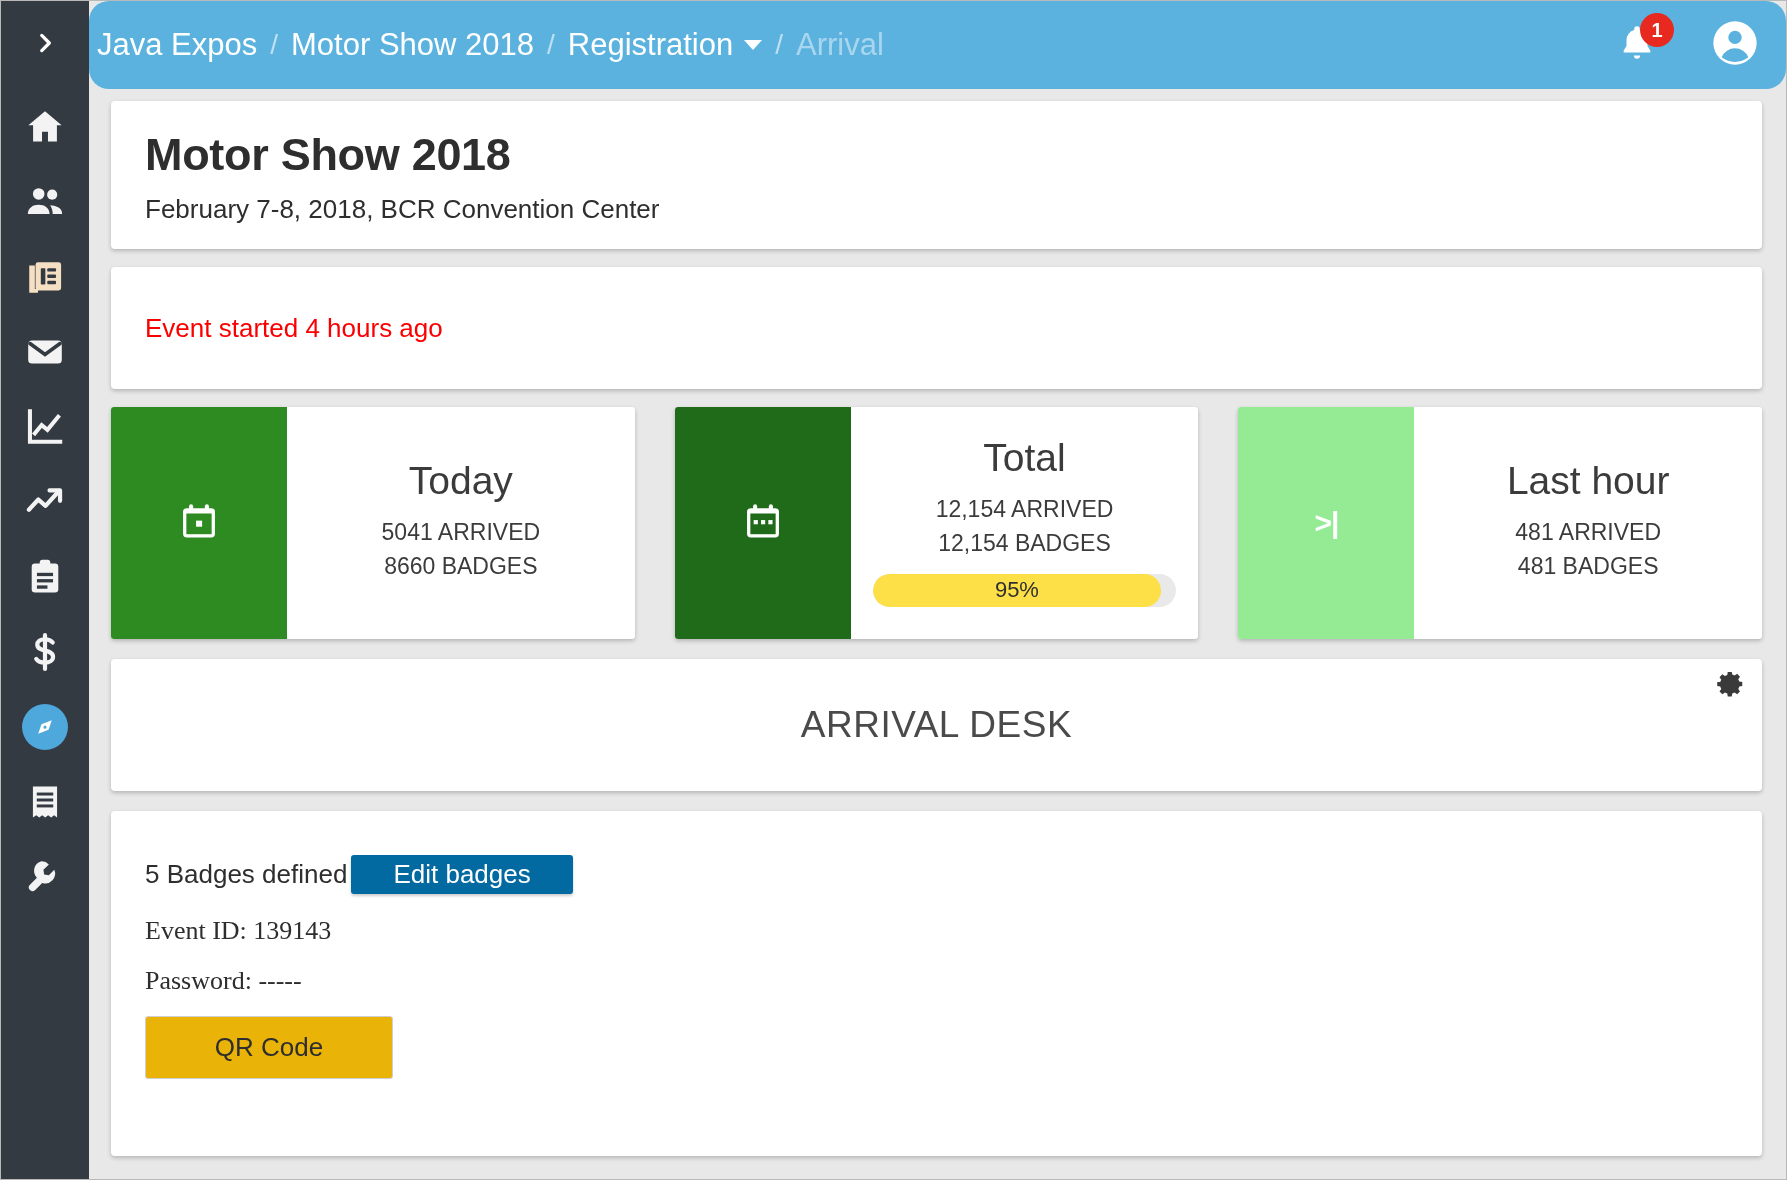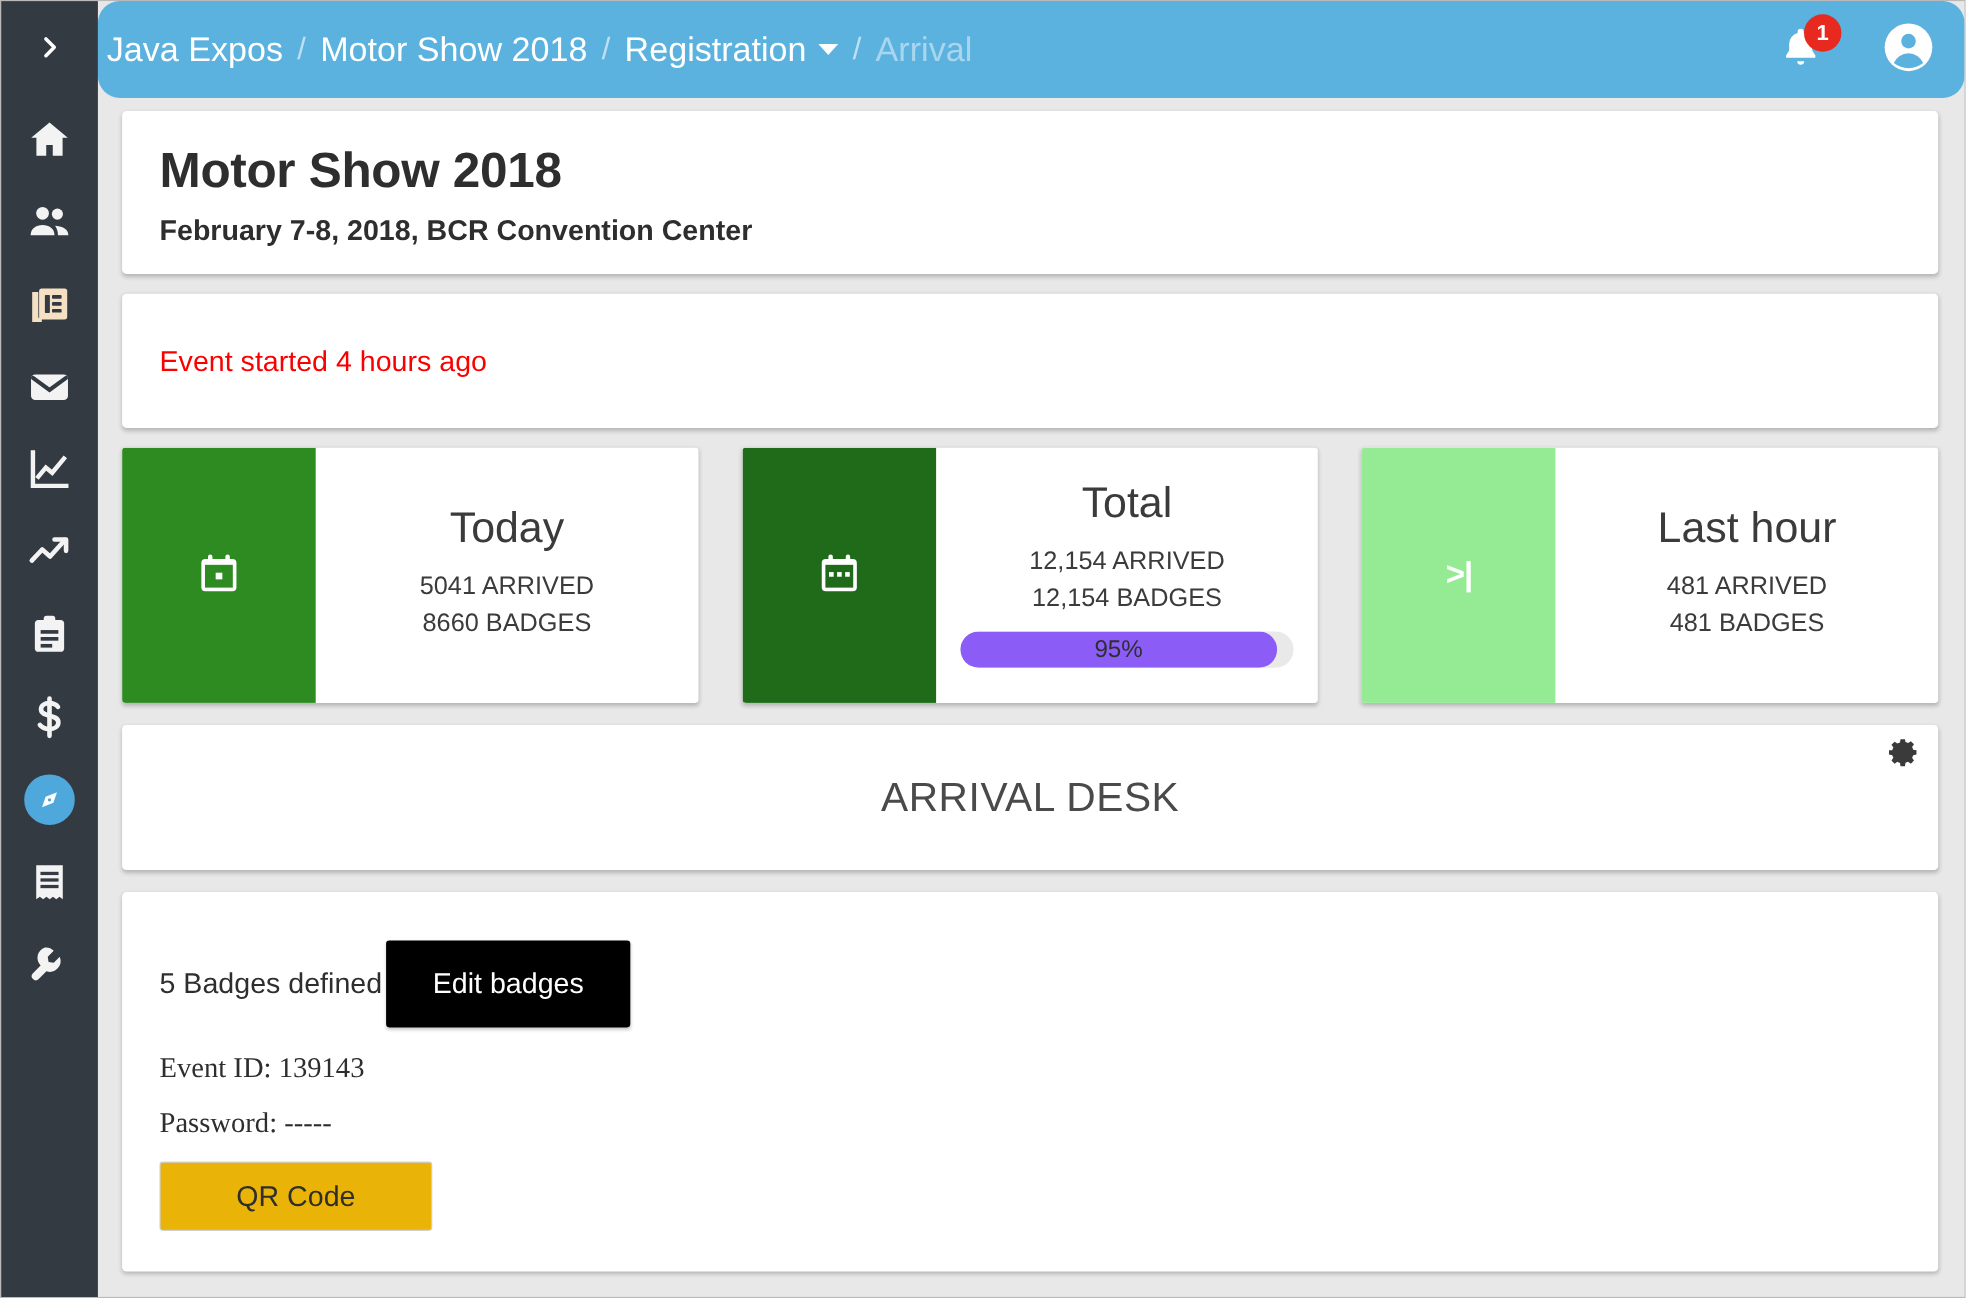--- a/index.html
+++ b/index.html
@@ -138,21 +138,21 @@
     margin-bottom: 18px;
   }
   #event-title {
     font-size: 45px;
     font-weight: bold;
     color: #2e2e2e;
     letter-spacing: -0.3px;
   }
   #event-subtitle {
     font-size: 26px;
-    font-weight: bold;
+    font-weight: normal;
     color: #2e2e2e;
     margin-top: 13px;
   }
 
   
   #alert-card {
     height: 122px;
     padding: 0 34px;
     display: flex;
     align-items: center;
@@ -270,26 +270,26 @@
     display: flex;
     align-items: center;
     margin-bottom: 22px;
   }
   #badges-label {
     font-size: 26px;
     color: #2e2e2e;
   }
   #edit-badges-btn {
     margin-left: 4px;
-    background: #000000;
+    background: #0369a1;
     color: #ffffff;
     font-size: 26px;
     border: none;
     border-radius: 3px;
-    padding: 24px 42px;
+    padding: 4px 42px;
     box-shadow: 0 2px 3px rgba(0,0,0,0.2);
     font-family: "Liberation Sans", sans-serif;
     cursor: pointer;
   }
   .info-line {
     font-size: 26px;
     color: #2e2e2e;
     margin-bottom: 20px;
     font-family: Liberation Serif, serif;
   }
@@ -507,21 +507,21 @@
               <rect x="10.9" y="11.5" width="2.3" height="2.3" fill="#ffffff"></rect>
               <rect x="14.9" y="11.5" width="2.3" height="2.3" fill="#ffffff"></rect>
             </svg>
           </span>
         </div>
         <div class="stat-body">
           <div class="stat-title">Total</div>
           <div class="stat-line">12,154 ARRIVED</div>
           <div class="stat-line">12,154 BADGES</div>
           <div class="progress-outer">
-            <div class="progress-inner" id="total-progress" style="width: 95%; background: #8b5cf6;">95%</div>
+            <div class="progress-inner" id="total-progress" style="width: 95%; background: #fde047;">95%</div>
           </div>
         </div>
       </div>
 
       <div class="stat-card">
         <div class="stat-icon" style="background:#94eb94">
           <span class="skip-glyph">&gt;|</span>
         </div>
         <div class="stat-body">
           <div class="stat-title">Last hour</div>

